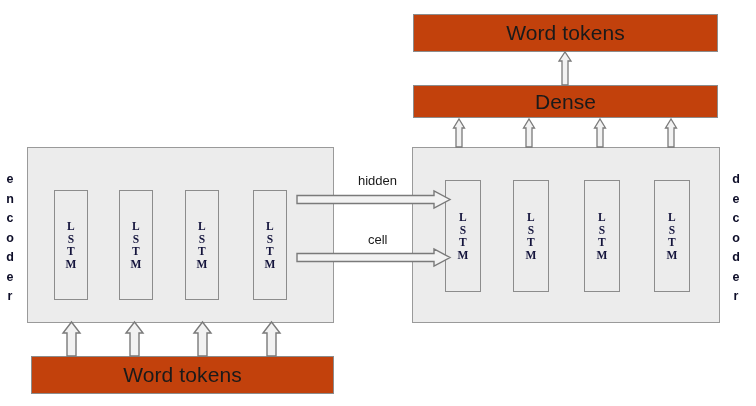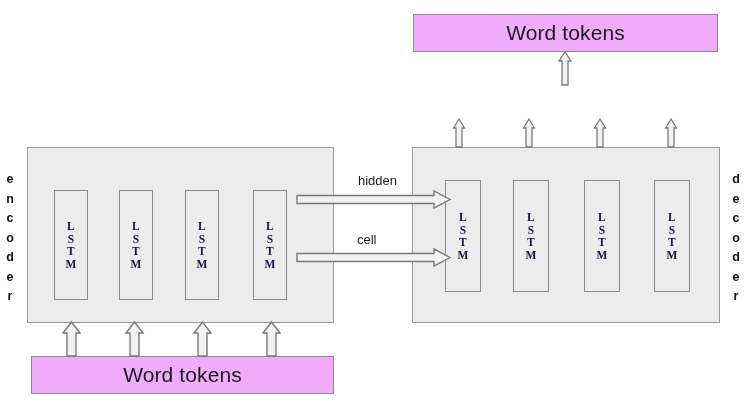--- a/index.html
+++ b/index.html
@@ -15,21 +15,21 @@
   }
   #canvas {
     position: relative;
     width: 756px;
     height: 406px;
     background: #ffffff;
   }
   .box {
     position: absolute;
     box-sizing: border-box;
-    background: #f0abfc;
+    background: #c2410c;
     border: 1.5px solid #8c8c8c;
     display: flex;
     align-items: center;
     justify-content: center;
   }
   .container-box {
     background: #ececec;
     border: 1.5px solid #9a9a9a;
   }
   .cell-box {
@@ -178,27 +178,30 @@
 
   <div class="box cell-box" style="left:654px; top:180px; width:36px; height:112px;">
     <div class="lstm-text">
       <div>L</div>
       <div>S</div>
       <div>T</div>
       <div>M</div>
     </div>
   </div>
 
+  <div class="box" style="left:413px; top:85px; width:305px; height:33px;">
+    <span class="label-wide">Dense</span>
+  </div>
 
   <div class="box" style="left:413px; top:14px; width:305px; height:38px;">
     <span class="label-wide">Word tokens</span>
   </div>
 
   <div class="edge-label" style="left:355px; top:173px;">hidden</div>
-  <div class="edge-label" style="left:354px; top:232px;">cell</div>
+  <div class="edge-label" style="left:365px; top:232px;">cell</div>
 
   <svg class="overlay" viewBox="0 0 756 406">
     <defs></defs>
 
     <g>
       <path d="M 297,195.5 L 434,195.5 L 434,191 L 450,199.5 L 434,208 L 434,203.5 L 297,203.5 Z" fill="#f2f2f2" stroke="#7a7a7a" stroke-width="1.4" stroke-linejoin="miter"></path>
     </g>
 
     <g>
       <path d="M 297,253.5 L 434,253.5 L 434,249 L 450,257.5 L 434,266 L 434,261.5 L 297,261.5 Z" fill="#f2f2f2" stroke="#7a7a7a" stroke-width="1.4" stroke-linejoin="miter"></path>

